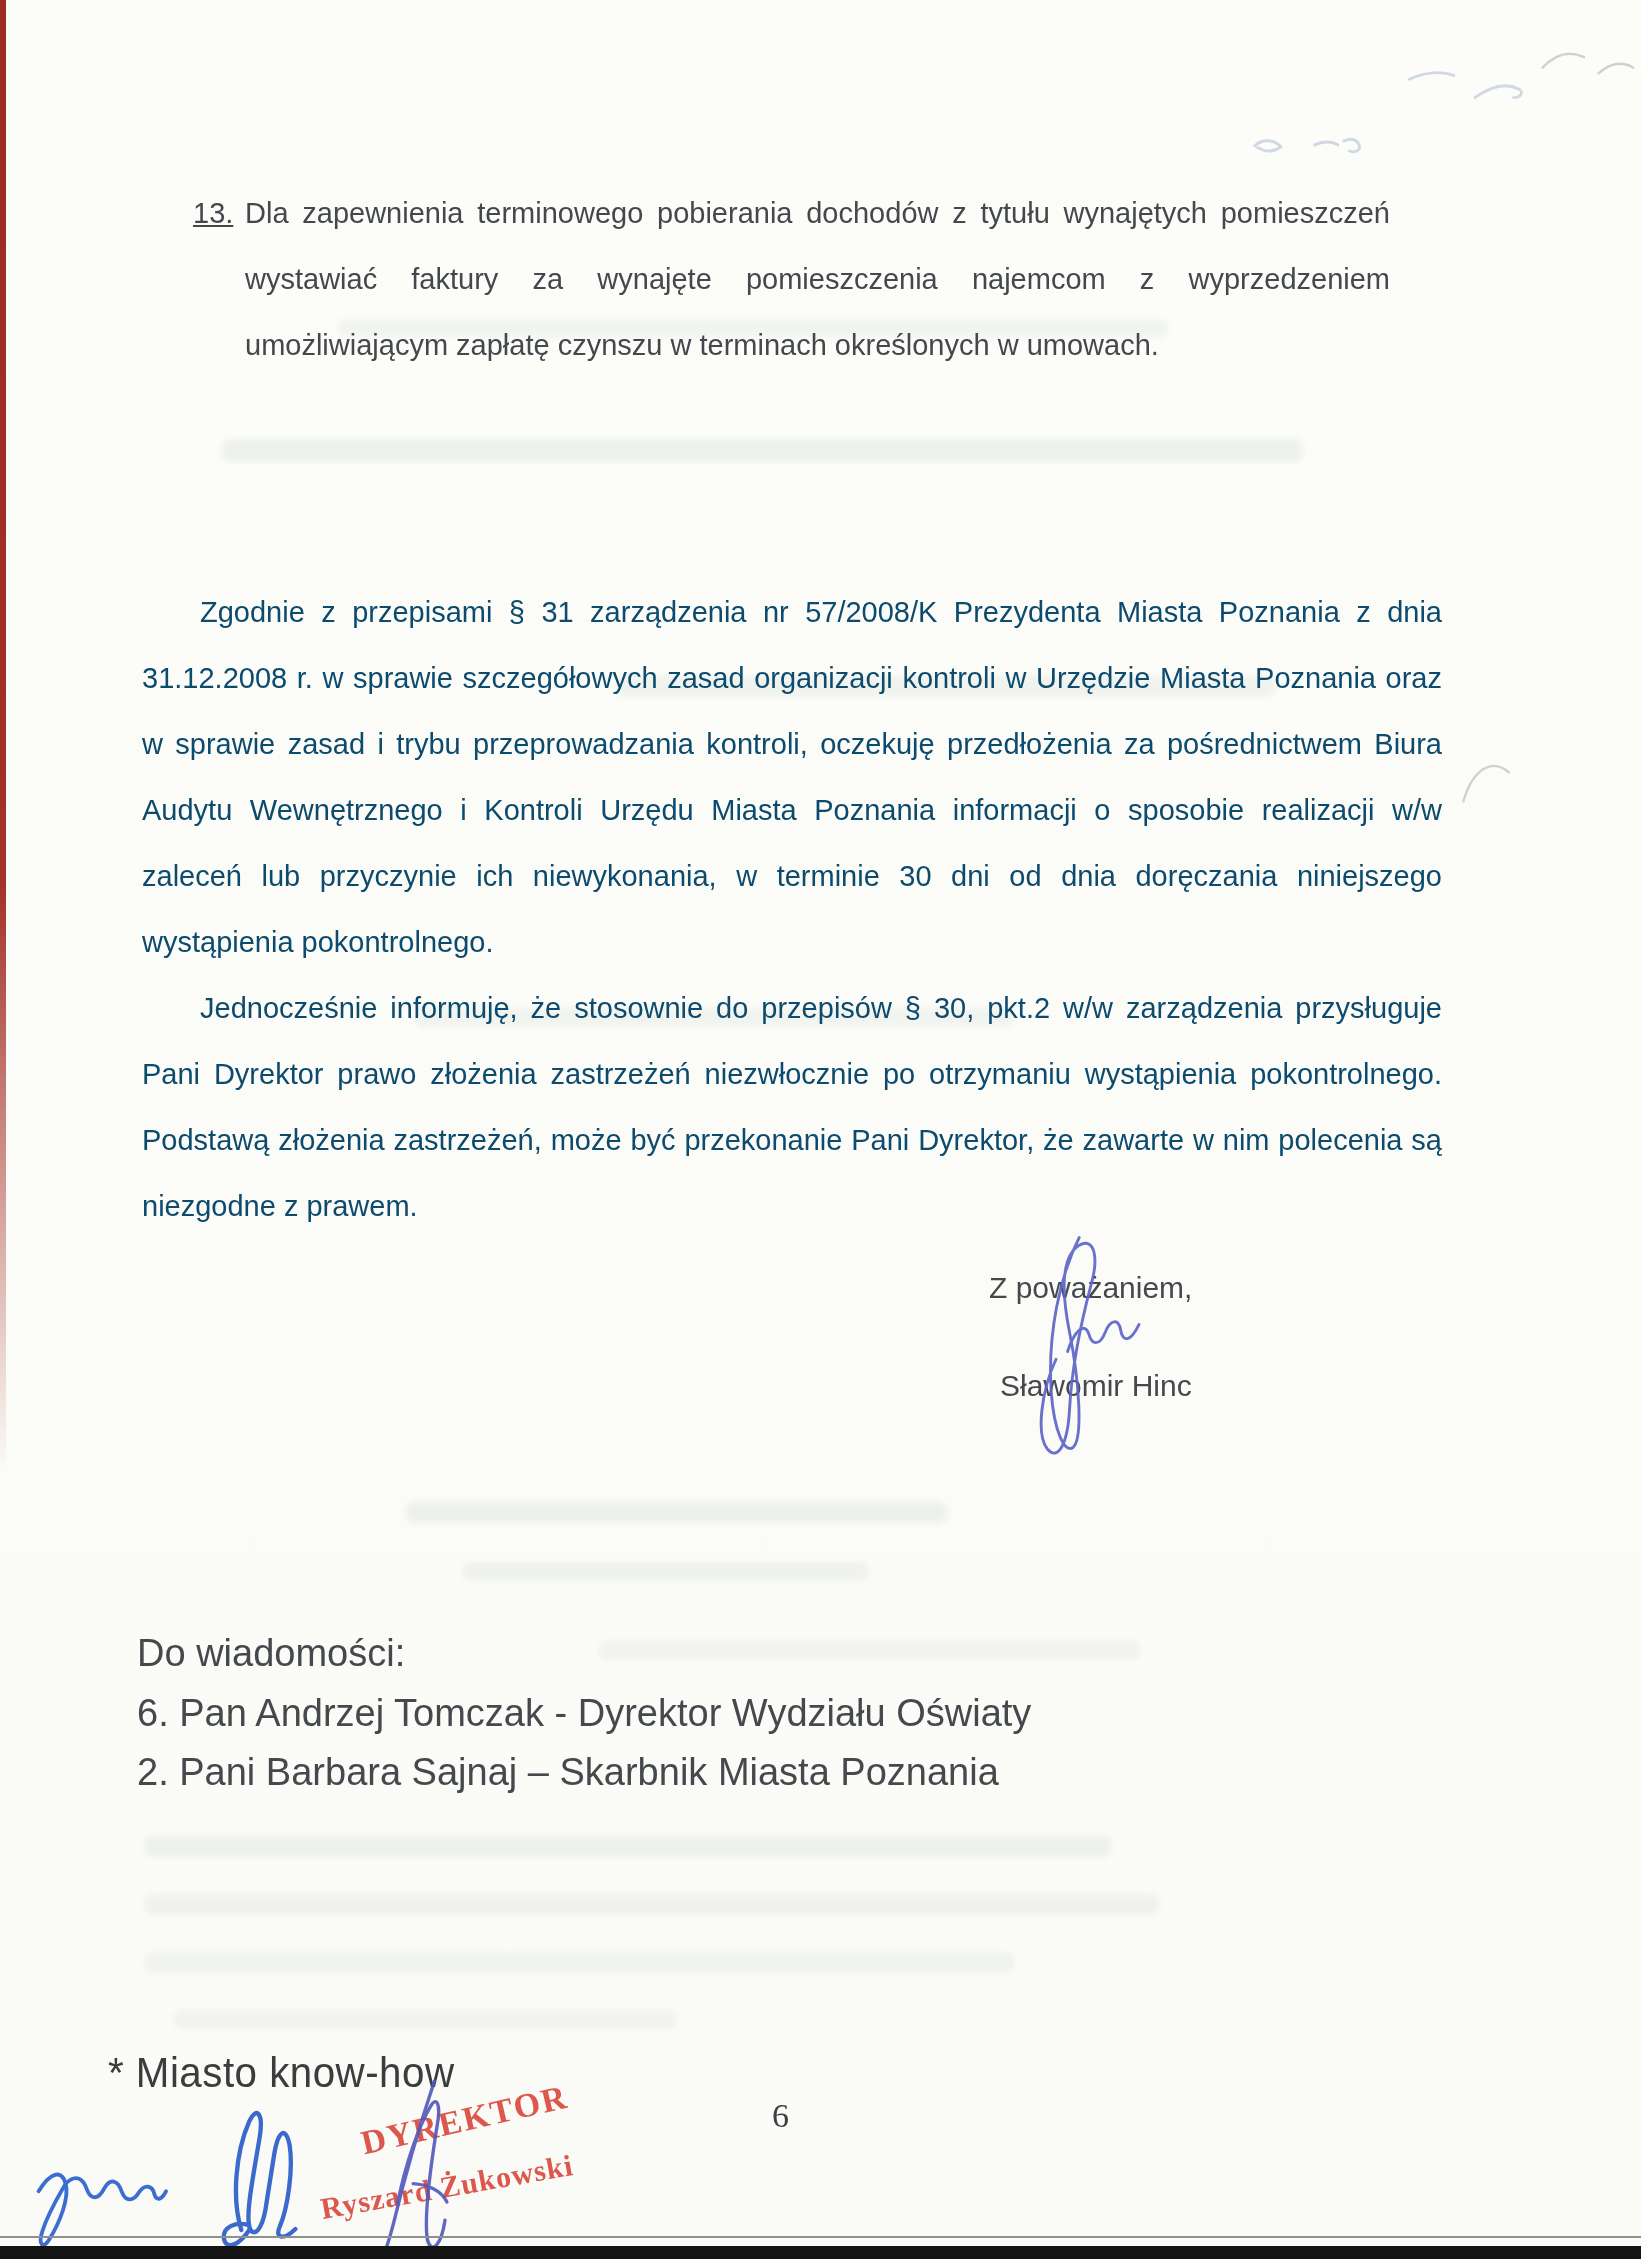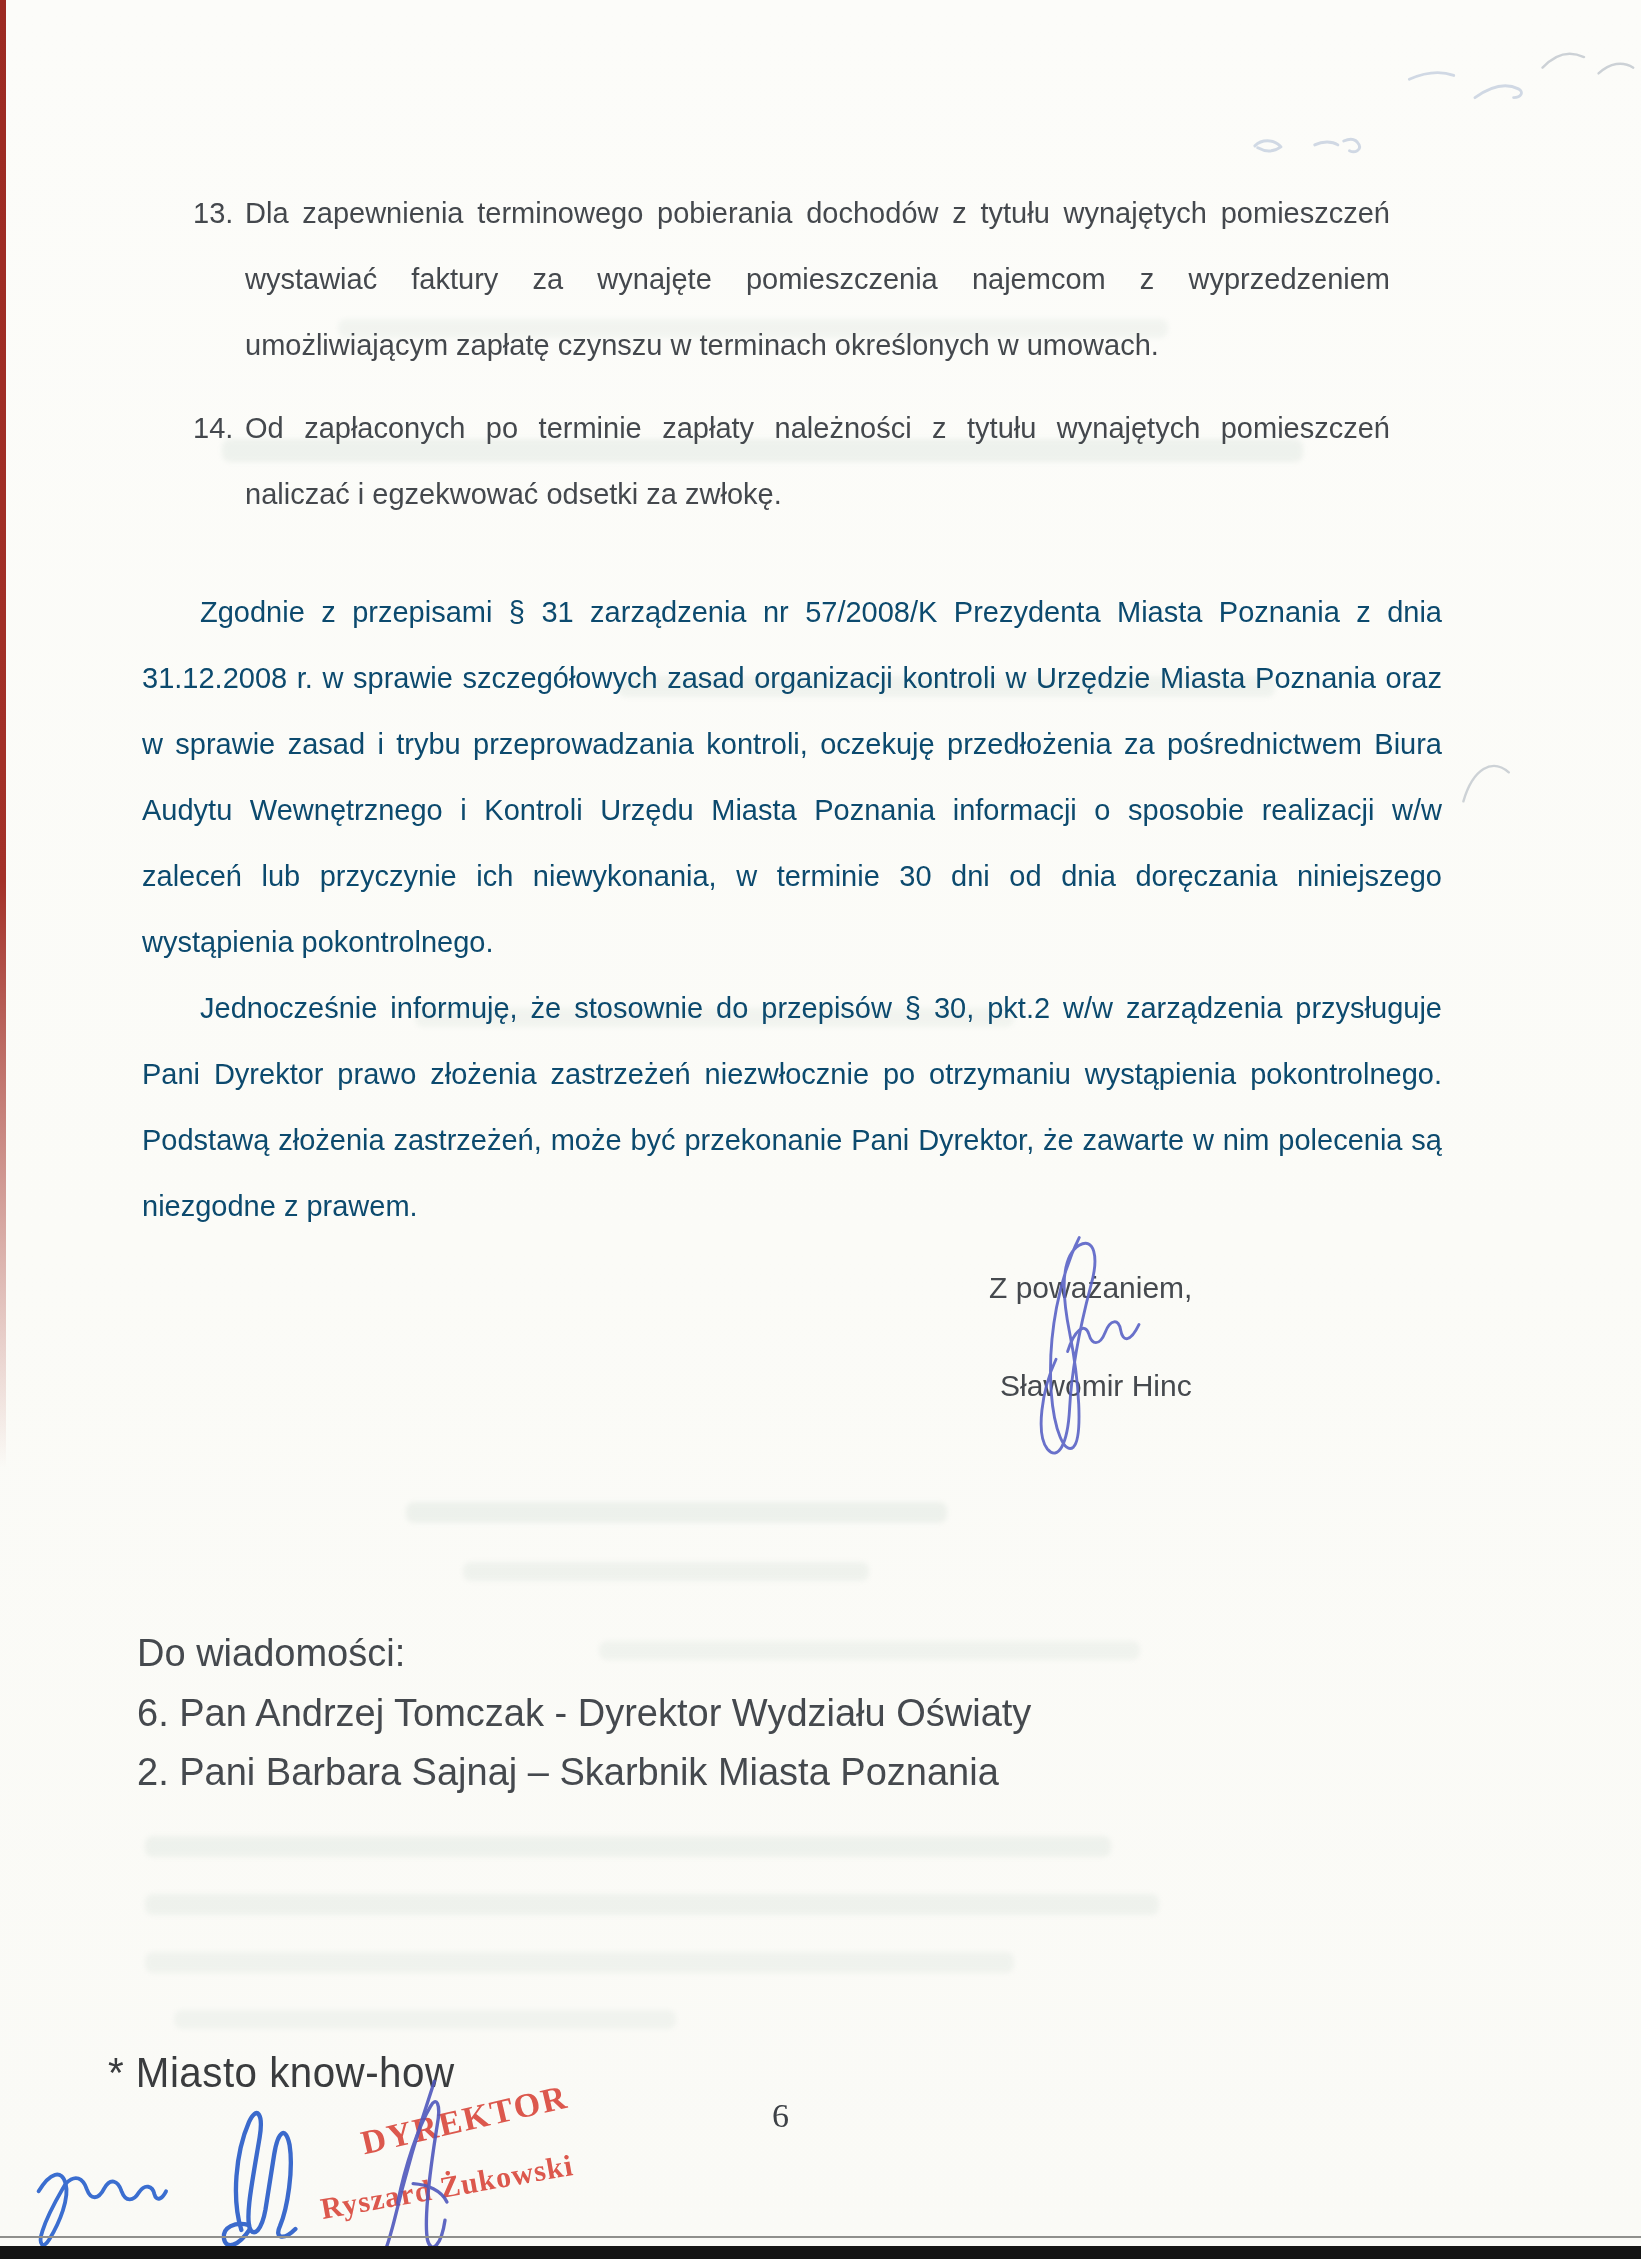--- a/index.html
+++ b/index.html
@@ -16,21 +16,21 @@
   
   .red-edge{left:0;top:0;width:5.8px;height:1468px;
     background:linear-gradient(180deg,#9c2a22 0%,#a33128 60%,rgba(163,49,40,0) 100%);}
   
   .scan-line{left:0;top:2236px;width:1641px;height:1.9px;background:#8f8f8c;}
   .scan-bar{left:0;top:2246px;width:1641px;height:13.5px;background:#141414;}
   
   .ghost{background:#9fb8ac;filter:blur(2.9px);border-radius:7.7px;}
   
   .list-item{display:flex;font-size:29px;line-height:66px;color:#44484d;}
-  .list-item .num{width:52px;flex:0 0 52px;}
+  .list-item .num{width:52px;flex:0 0 52px;text-decoration:underline;}
   .list-item .itxt{flex:1;text-align:justify;}
   
   .para{font-size:29px;line-height:66px;text-align:justify;text-indent:58px;
     color:#0c4a6e;margin:0;}
   .closing-line{font-size:30px;color:#45494e;}
   .dist{font-size:38px;color:#45494e;}
   .brand{font-size:42px;color:#3a3c3e;letter-spacing:0.5px;transform:scaleX(0.96);transform-origin:left;}
   .pageno{font-family:"Liberation Serif",serif;font-size:34px;color:#3d4146;}
   .stamp-line{font-family:"Liberation Serif",serif;font-weight:bold;color:#dc584d;white-space:nowrap;}
   .stamp-1{font-size:34px;letter-spacing:1.9px;transform:rotate(-13deg);transform-origin:center;}
@@ -52,24 +52,20 @@
 <div class="abs ghost" style="left:599px;top:1641px;width:541px;height:19.3px;opacity:.11;"></div>
 <div class="abs ghost" style="left:145px;top:1836px;width:966px;height:21px;opacity:.13;"></div>
 <div class="abs ghost" style="left:145px;top:1894px;width:1014px;height:21px;opacity:.12;"></div>
 <div class="abs ghost" style="left:145px;top:1952px;width:869px;height:21px;opacity:.11;"></div>
 <div class="abs ghost" style="left:174px;top:2010px;width:502px;height:19.3px;opacity:.10;"></div>
 
 <div class="abs" style="left:193px;top:180px;width:1197px;">
   <div class="list-item">
     <span class="num">13.</span>
     <div class="itxt">Dla zapewnienia terminowego pobierania dochodów z tytułu wynajętych pomieszczeń wystawiać faktury za wynajęte pomieszczenia najemcom z wyprzedzeniem umożliwiającym zapłatę czynszu w terminach określonych w umowach.</div>
-  </div>
-  <div class="list-item" style="margin-top:17.4px;">
-    <span class="num">14.</span>
-    <div class="itxt">Od zapłaconych po terminie zapłaty należności z tytułu wynajętych pomieszczeń naliczać i egzekwować odsetki za zwłokę.</div>
   </div>
 </div>
 
 <div class="abs" style="left:142px;top:579px;width:1300px;">
   <p class="para">Zgodnie z przepisami § 31 zarządzenia nr 57/2008/K Prezydenta Miasta Poznania z dnia 31.12.2008 r. w sprawie szczegółowych zasad organizacji kontroli w Urzędzie Miasta Poznania oraz w sprawie zasad i trybu przeprowadzania kontroli, oczekuję przedłożenia za pośrednictwem Biura Audytu Wewnętrznego i Kontroli Urzędu Miasta Poznania informacji o sposobie realizacji w/w zaleceń lub przyczynie ich niewykonania, w terminie 30 dni od dnia doręczania niniejszego wystąpienia pokontrolnego.</p>
   <p class="para">Jednocześnie informuję, że stosownie do przepisów § 30, pkt.2 w/w zarządzenia przysługuje Pani Dyrektor prawo złożenia zastrzeżeń niezwłocznie po otrzymaniu wystąpienia pokontrolnego. Podstawą złożenia zastrzeżeń, może być przekonanie Pani Dyrektor, że zawarte w nim polecenia są niezgodne z prawem.</p>
 </div>
 
 <div class="abs closing-line" style="left:989px;top:1271px;">Z poważaniem,</div>
 <div class="abs closing-line" style="left:1000px;top:1369px;">Sławomir Hinc</div>

